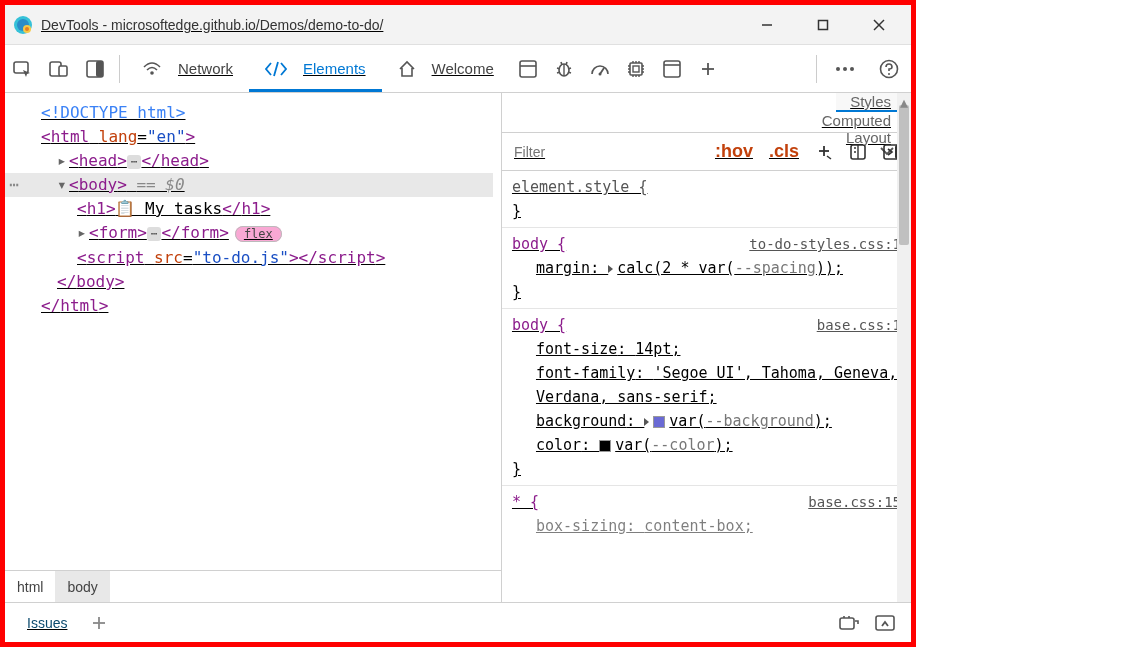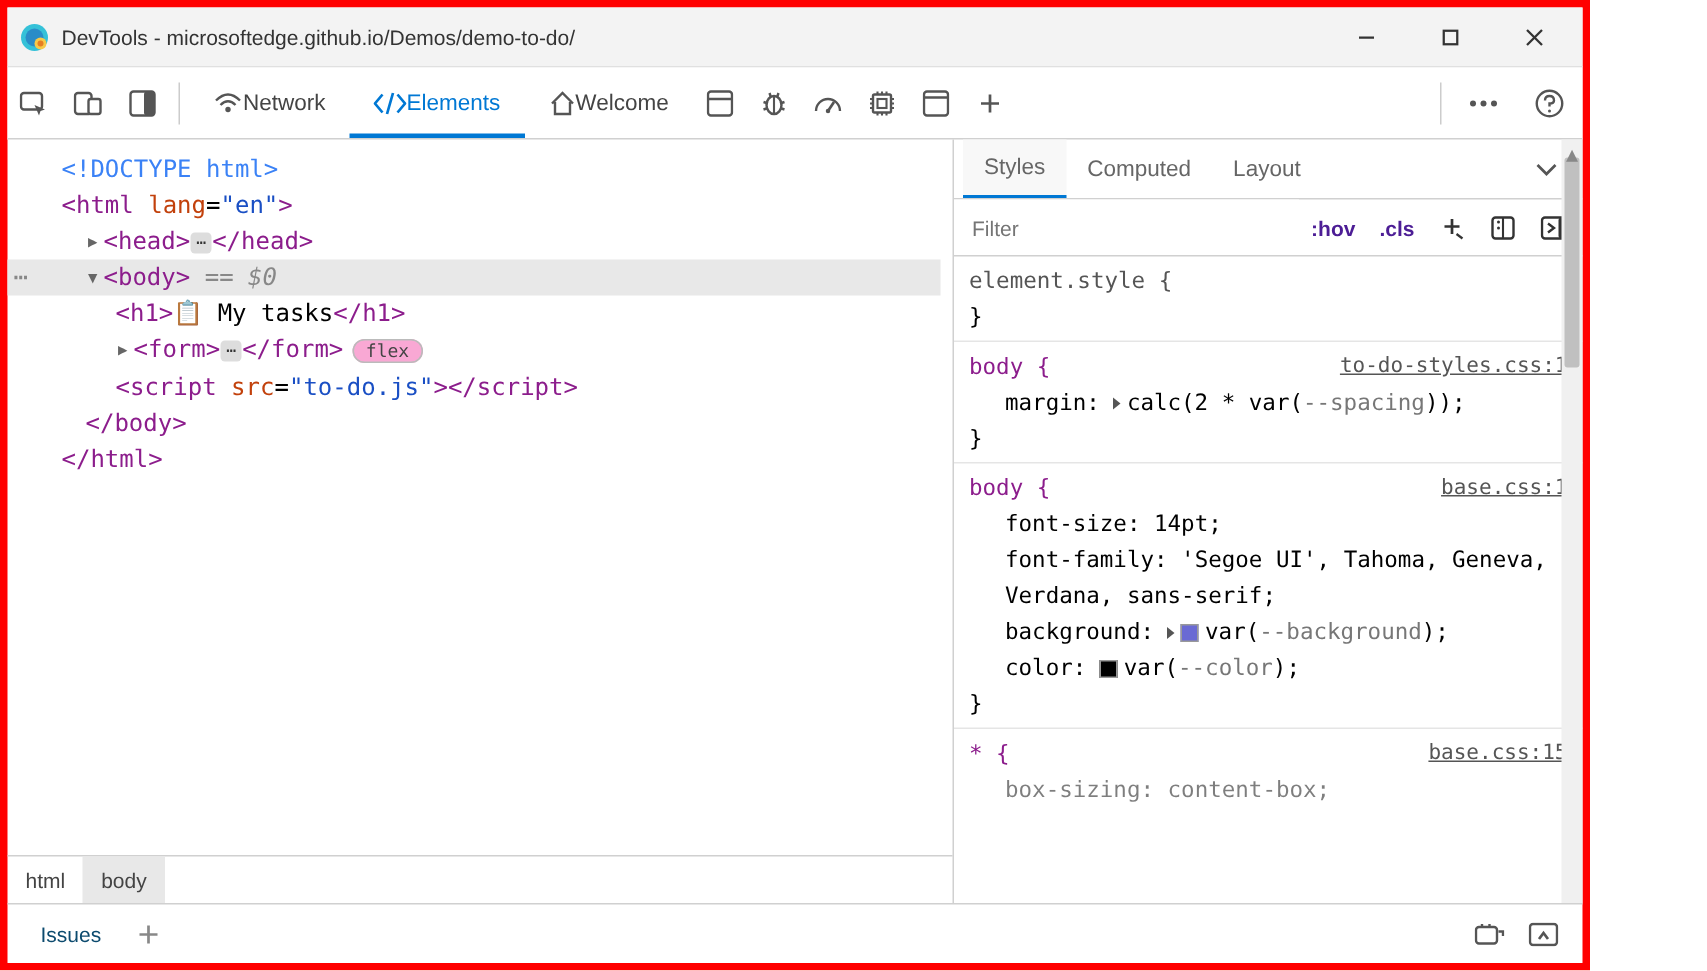--- a/index.html
+++ b/index.html
@@ -1,52 +1,52 @@
 <!DOCTYPE html>
 <html><head>
 <meta charset="utf-8">
 <style>
   * { box-sizing: border-box; margin: 0; padding: 0; }
   body { font-family: "Segoe UI", Tahoma, Geneva, sans-serif; background: #fff; }
-  .frame { border: 5px solid #ff0000; width: 1060px; height: 647px; position: relative; background: #fff; }
+  .frame { border: 5px solid #ff0000; width: 916px; height: 647px; position: relative; background: #fff; text-decoration: underline; }
   .titlebar { height: 40px; background: #f3f3f3; display: flex; align-items: center; padding: 0 8px; border-bottom: 1px solid #e0e0e0; }
   .titlebar .icon { width: 20px; height: 20px; margin-right: 8px; }
   .titlebar .title { flex: 1; font-size: 14px; color: #333; }
   .winbtns { display: flex; gap: 28px; padding-right: 10px; }
   .winbtn { width: 28px; height: 28px; display: flex; align-items: center; justify-content: center; font-size: 14px; color: #333; }
   .toolbar { height: 48px; display: flex; align-items: center; border-bottom: 1px solid #d0d0d0; background: #fff; }
   .toolbar-group { display: flex; align-items: center; height: 100%; }
   .toolbar-sep { width: 1px; height: 28px; background: #ccc; margin: 0 6px; }
   .tool-icon { width: 36px; height: 100%; display: flex; align-items: center; justify-content: center; color: #555; }
-  .tab { display: flex; align-items: center; gap: 0; padding: 0 16px; height: 100%; font-size: 15px; color: #444; position: relative; }
+  .tab { display: flex; align-items: center; gap: 16px; padding: 0 16px; height: 100%; font-size: 15px; color: #444; position: relative; }
   .tab.active { color: #0078d4; }
   .tab.active::after { content: ""; position: absolute; bottom: 0; left: 0; right: 0; height: 3px; background: #0078d4; }
   .tab-icon { display: inline-flex; }
   .toolbar-right { margin-left: auto; display: flex; align-items: center; height: 100%; }
   .main { display: flex; height: calc(100% - 40px - 48px - 40px); }
   .dom-panel { width: 630px; position: relative; }
   .dom-tree { font-family: Consolas, monospace; font-size: 16px; padding: 8px 8px 8px 36px; line-height: 24px; }
   .tag { color: #8c1d8c; }
   .attr-name { color: #c2410c; }
   .attr-val { color: #1a4fc4; }
   .selected-line { background: #e8e8e8; }
   .eq0 { color: #888; font-style: italic; }
   .toggle { display: inline-block; width: 12px; color: #666; }
   .dots { background: #ddd; border-radius: 3px; padding: 0 4px; font-size: 11px; color: #333; display: inline-block; line-height: 14px; vertical-align: middle; }
   .badge-flex { background: #f9a8d4; border: 1px solid #bbb; border-radius: 10px; padding: 0 8px; font-size: 12px; color: #444; margin-left: 6px; }
   .breadcrumb { position: absolute; bottom: 0; left: 0; right: 0; height: 32px; border-top: 1px solid #d0d0d0; display: flex; align-items: center; font-size: 14px; }
   .bc-item { padding: 0 12px; height: 100%; display: flex; align-items: center; color: #444; }
   .bc-item.sel { background: #e8e8e8; }
   .styles-panel { flex: 1; border-left: 1px solid #d0d0d0; display: flex; flex-direction: column; position: relative; }
-  .styles-tabs { display: flex; align-items: flex-end; height: 40px; border-bottom: 1px solid #d0d0d0; padding: 0 6px; }
+  .styles-tabs { display: flex; align-items: flex-end; height: 40px; border-bottom: 1px solid #d0d0d0; padding: 0 6px; flex-direction: column; }
   .stab { padding: 0 14px; height: 100%; display: flex; align-items: center; font-size: 15px; color: #666; }
   .stab.active { border-bottom: 2px solid #0078d4; background: #f8f8f8; }
   .filter-row { display: flex; align-items: center; height: 38px; border-bottom: 1px solid #d0d0d0; }
   .filter-input { flex: 1; border: none; padding: 0 12px; font-size: 14px; height: 100%; outline: none; }
-  .filter-btn { padding: 0 8px; font-size: 14px; color: #4c1d95; height: 100%; display: flex; align-items: center; }
+  .filter-btn { padding: 0 8px; font-size: 18px; color: #c2410c; height: 100%; display: flex; align-items: center; }
   .css-body { flex: 1; overflow-y: auto; font-family: Consolas, monospace; font-size: 15px; line-height: 24px; }
   .rule { padding: 4px 10px; border-bottom: 1px solid #e5e5e5; }
   .selector { color: #8c1d8c; }
   .prop-name2 { color: #000; }
   .var { color: #777; }
   .source-link { float: right; color: #555; text-decoration: underline; font-size: 14px; }
   .swatch { display: inline-block; width: 12px; height: 12px; border: 1px solid #999; vertical-align: middle; margin-right: 4px; }
   .tri { display: inline-block; width: 0; height: 0; border-left: 5px solid #555; border-top: 4px solid transparent; border-bottom: 4px solid transparent; vertical-align: middle; margin-right: 4px; }
   .scrollbar { position: absolute; right: 0; top: 0; width: 14px; height: 100%; background: #f0f0f0; }
   .scroll-thumb { background: #c0c0c0; width: 10px; margin: 2px; height: 140px; border-radius: 2px; }

